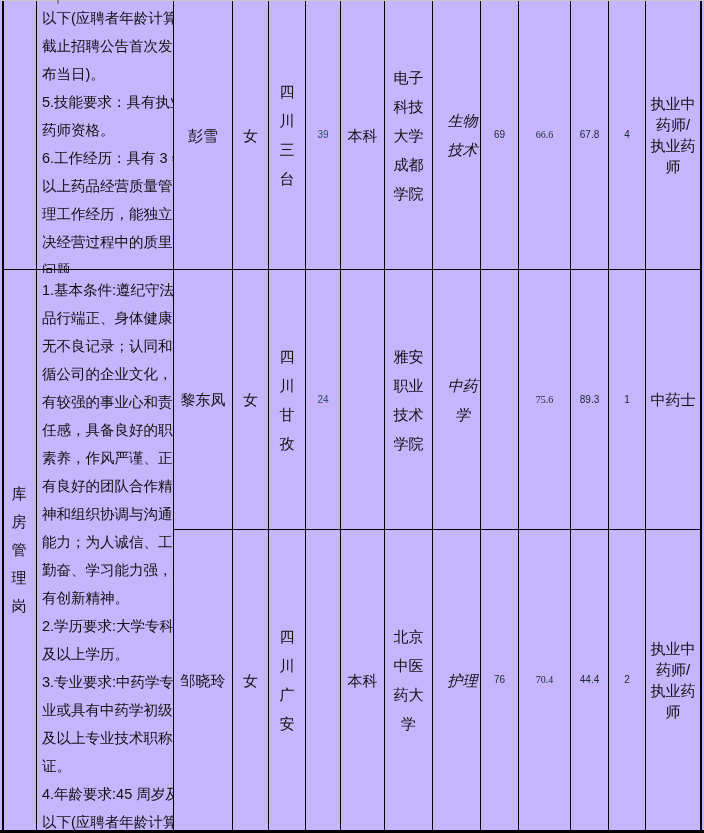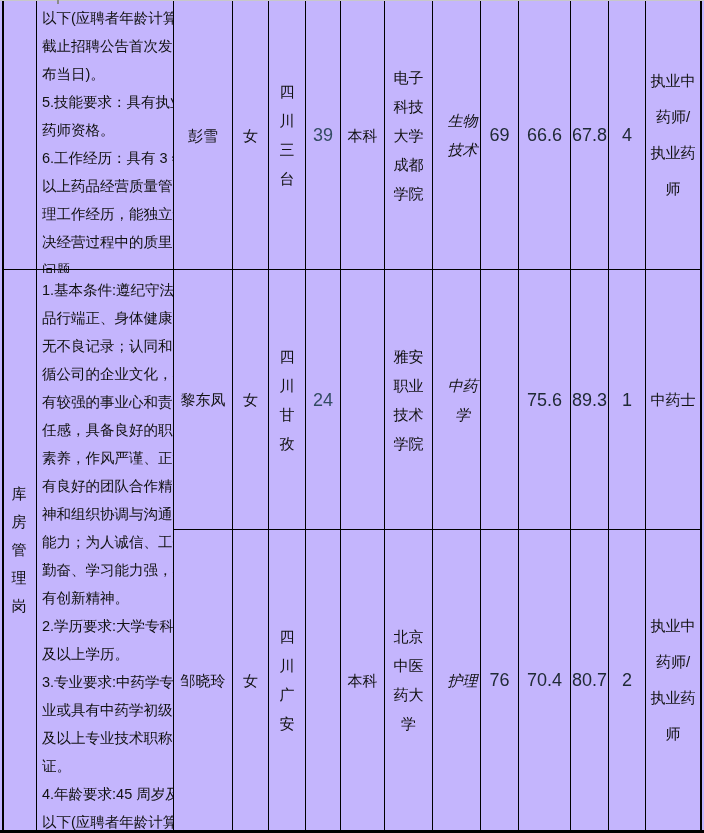--- a/index.html
+++ b/index.html
@@ -21,21 +21,21 @@
 
   
   .cell{
     position:absolute;
     display:flex;align-items:center;justify-content:center;
     text-align:center;
     white-space:pre-line;
     font-size:15px;line-height:29px;
     overflow:hidden;
   }
-  .num{font-size:18px;line-height:20px;color:#202a36;}
+  .num{font-size:10px;line-height:20px;color:#202a36;}
   .age{color:#334b63;}
 
   
   .req{
     position:absolute;
     left:42px;width:131px;
     white-space:pre;
     text-align:left;
     font-size:14.5px;line-height:28px;
     overflow:hidden;
@@ -52,24 +52,24 @@
   
   .col-pos{left:2px;width:34px;line-height:28px;}
   .col-name{left:174px;width:58px;text-align:right;}
   .col-gender{left:233px;width:35px;}
   .col-place{left:269px;width:36px;}
   .col-age{left:306px;width:34px;}
   .col-edu{left:341px;width:43px;text-align:center;}
   .col-school{left:385px;width:47px;}
   .col-major{left:439px;width:47px;font-style:italic;}
   .col-s1{left:481px;width:37px;}
-  .col-s2{left:519px;width:51px;}
+  .col-s2{left:519px;width:51px;font-family:Liberation Serif, serif;}
   .col-s3{left:571px;width:37px;}
   .col-rank{left:609px;width:36px;}
-  .col-cert{left:646px;width:54px;line-height:36px;}
+  .col-cert{left:646px;width:54px;line-height:21px;}
 </style>
 </head>
 <body>
 
 <div id="stage">
 
   <div class="req req-a">以下(应聘者年龄计算
 截止招聘公告首次发
 布当日)。
 5.技能要求：具有执业
@@ -156,21 +156,21 @@
 广
 安</div>
   <div class="cell row-c col-edu">本科</div>
   <div class="cell row-c col-school">北京
 中医
 药大
 学</div>
   <div class="cell row-c col-major">护理</div>
   <div class="cell row-c col-s1 num">76</div>
   <div class="cell row-c col-s2 num">70.4</div>
-  <div class="cell row-c col-s3 num">80.7</div>
+  <div class="cell row-c col-s3 num">44.4</div>
   <div class="cell row-c col-rank num">2</div>
   <div class="cell row-c col-cert">执业中
 药师/
 执业药
 师</div>
 
   <div class="vl vl-thick" style="left:2px"></div>
   <div class="vl" style="left:36px"></div>
   <div class="vl" style="left:173px"></div>
   <div class="vl" style="left:232px"></div>

